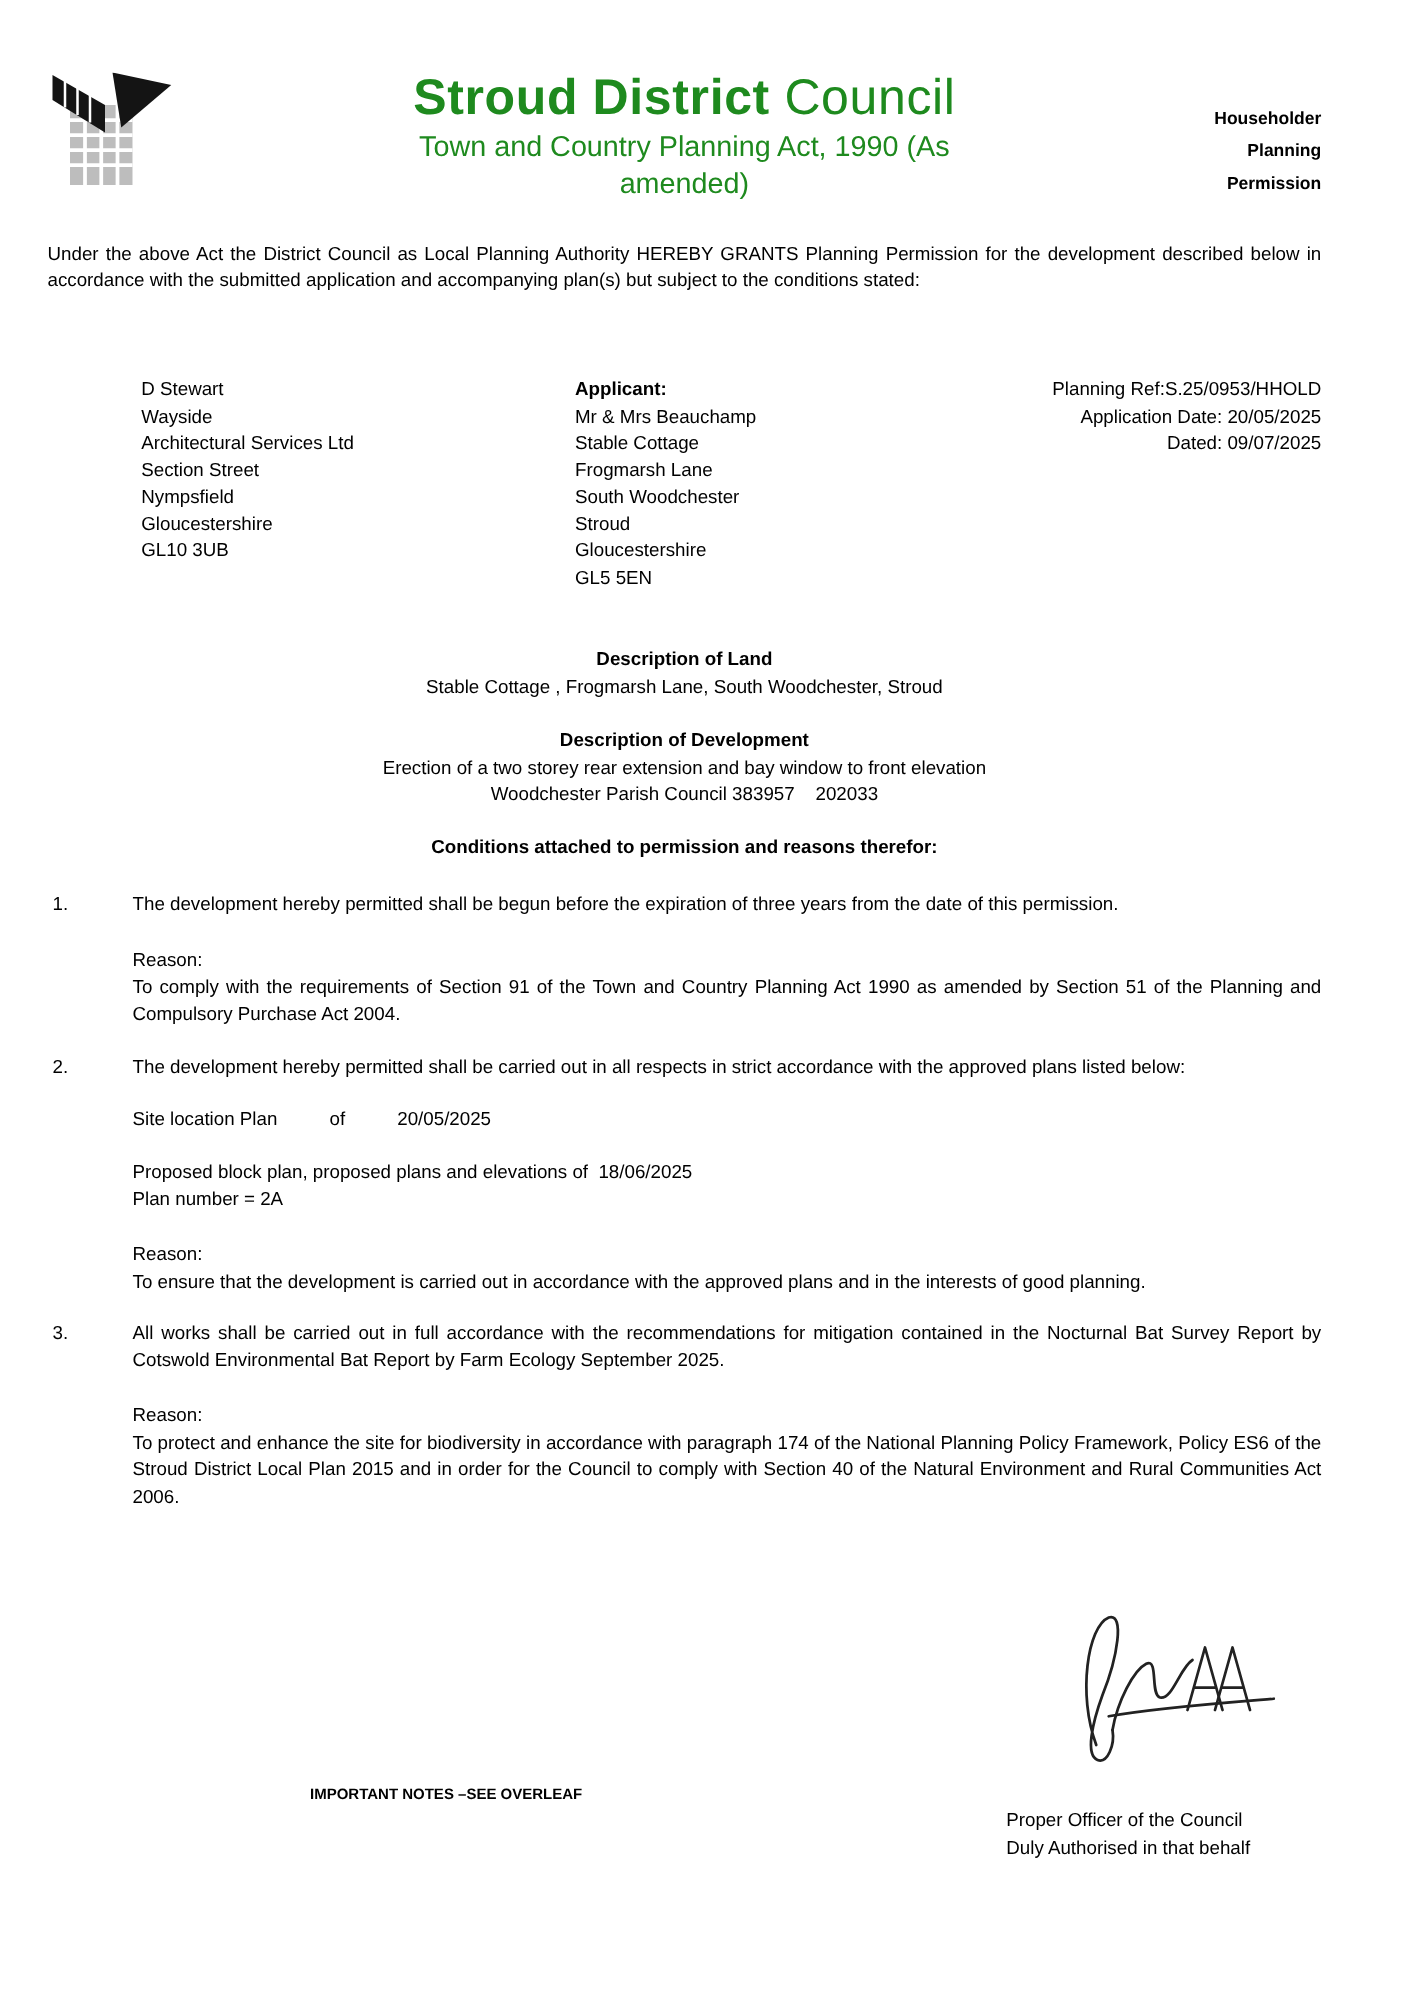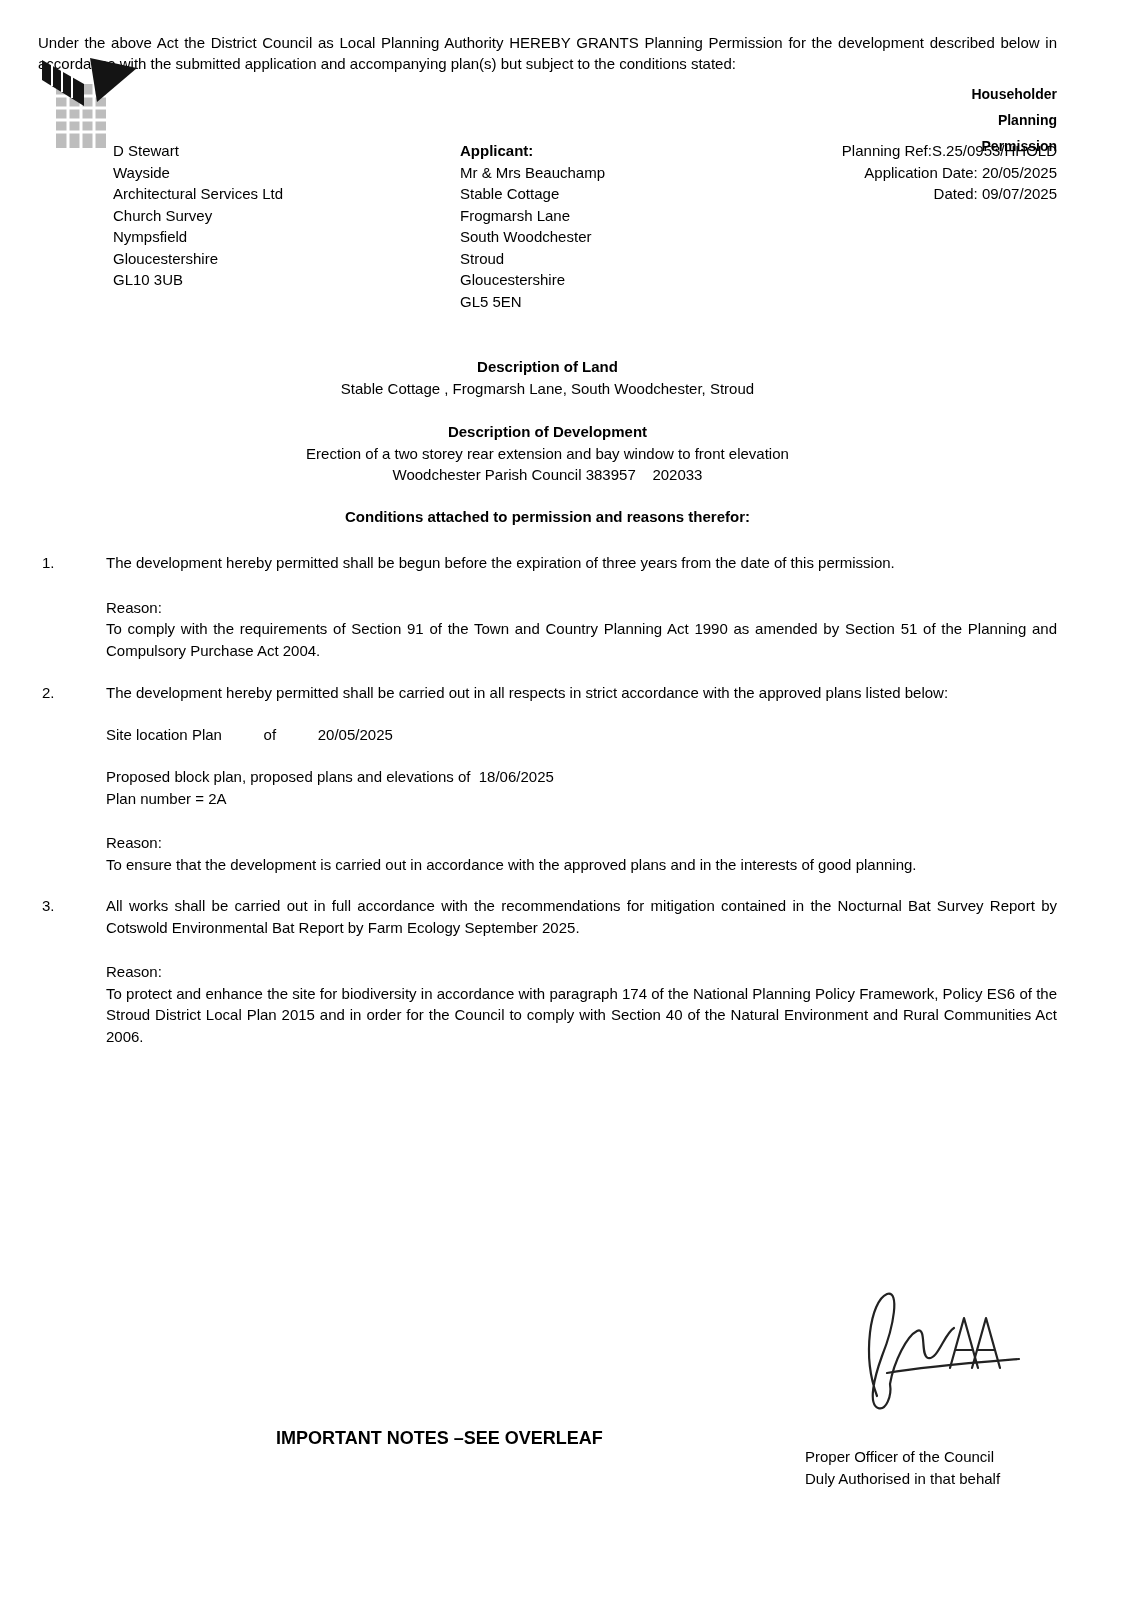--- a/index.html
+++ b/index.html
@@ -97,22 +97,21 @@
     left: 832px;
     top: 1276px;
     width: 195px;
     height: 152px;
   }
   .important-notes {
     position: absolute;
     left: 248px;
     top: 1428px;
     font-weight: bold;
-    font-size: 18px;
-    margin-left: 28px;
+    font-size: 12px;
   }
   .officer {
     position: absolute;
     left: 805px;
     top: 1446px;
     font-size: 15px;
     line-height: 22px;
   }
 </style>
 </head>
@@ -142,29 +141,35 @@
     </svg>
   </div>
 
   <div class="permission-type">
     <div>Householder</div>
     <div>Planning</div>
     <div>Permission</div>
   </div>
 
   <div class="content">
+    <header class="doc-header">
+      <div class="title-block">
+        <h1 class="main-title"><span class="t-bold">Stroud District</span><span> Council</span></h1>
+        <div class="subtitle">Town and Country Planning Act, 1990 (As amended)</div>
+      </div>
+    </header>
 
     <p class="intro">Under the above Act the District Council as Local Planning Authority HEREBY GRANTS Planning Permission for the development described below in accordance with the submitted application and accompanying plan(s) but subject to the conditions stated:</p>
 
     <div class="parties">
       <div class="party-col-agent">
         <div>D Stewart</div>
         <div>Wayside</div>
         <div>Architectural Services Ltd</div>
-        <div>Church Survey</div>
+        <div>Section Street</div>
         <div>Nympsfield</div>
         <div>Gloucestershire</div>
         <div>GL10 3UB</div>
       </div>
       <div class="party-col-applicant">
         <div class="party-label">Applicant:</div>
         <div>Mr &amp; Mrs Beauchamp</div>
         <div>Stable Cottage</div>
         <div>Frogmarsh Lane</div>
         <div>South Woodchester</div>

